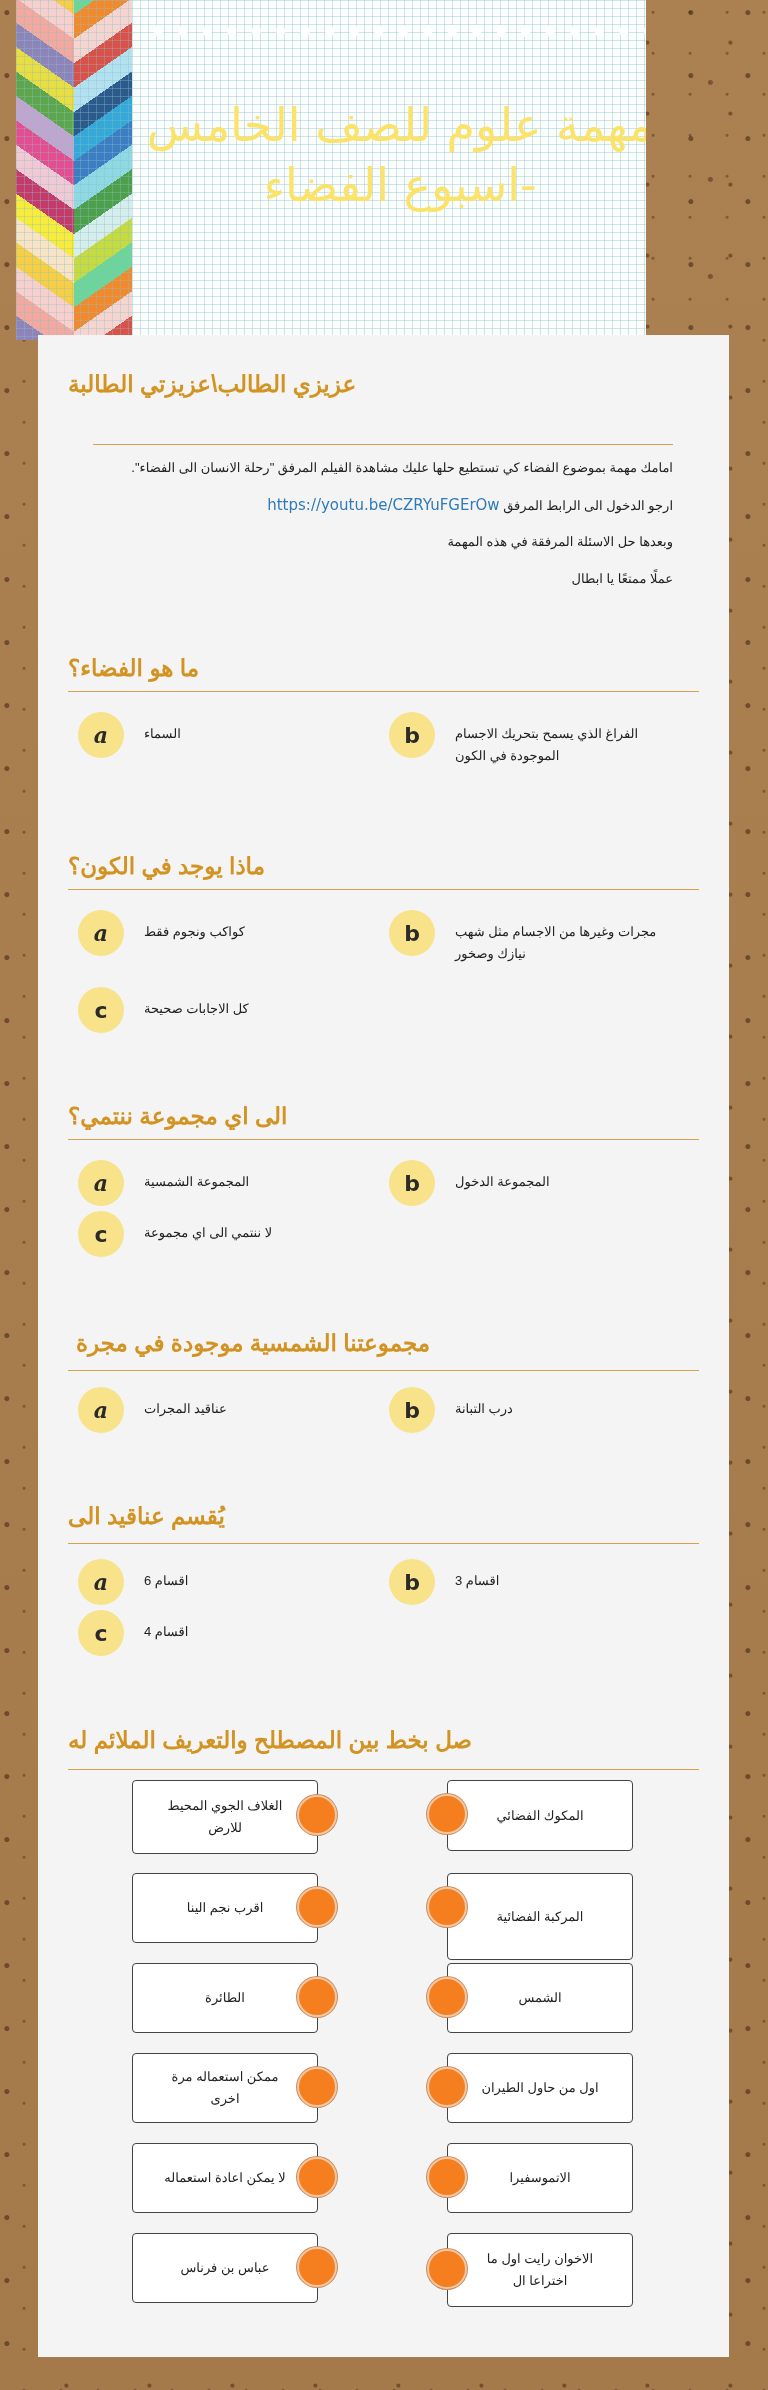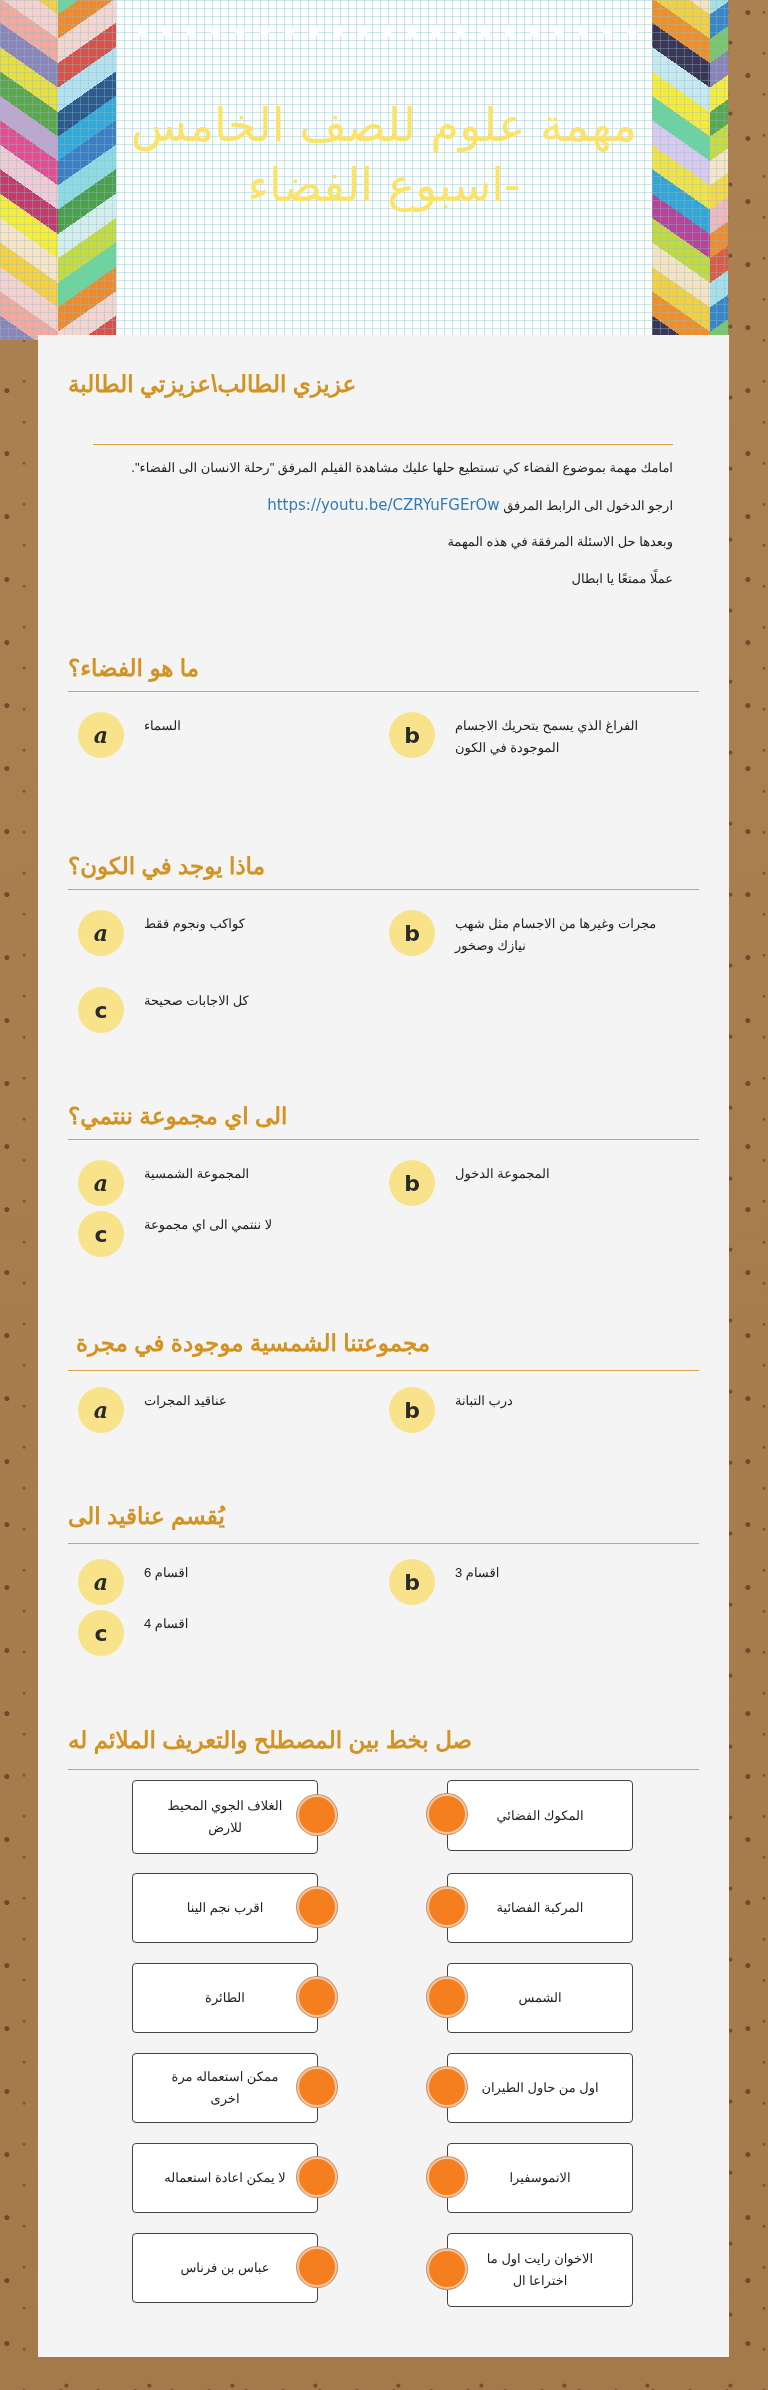--- a/index.html
+++ b/index.html
@@ -9,21 +9,21 @@
     background:#a97d4f;
     background-image:
       radial-gradient(circle at 12% 20%, rgba(60,35,15,.55) 0 2px, transparent 3px),
       radial-gradient(circle at 80% 60%, rgba(60,35,15,.5) 0 1.5px, transparent 2.5px),
       radial-gradient(circle at 40% 85%, rgba(60,35,15,.45) 0 2px, transparent 3px),
       radial-gradient(circle at 65% 30%, rgba(60,35,15,.4) 0 1px, transparent 2px),
       linear-gradient(180deg,#ab8152,#a57a4b);
     background-size: 57px 63px, 83px 71px, 111px 97px, 37px 41px, 100% 100%;
   }
   
-  .banner { position:absolute; left:0; top:0; width:728px; height:340px; overflow:hidden; }
+  .banner { position:absolute; left:16px; top:0; width:630px; height:340px; overflow:hidden; }
   .chev { position:absolute; top:0; height:340px; overflow:hidden; }
   .chev.left { left:0; width:116px; }
   .chev.right { left:652px; width:116px; }
   .chev .half { position:absolute; top:0; width:58px; height:340px; }
   .chev .half.l { left:0;
     background: repeating-linear-gradient(35deg,
       #8d84b9 0 20px, #f3a9a0 20px 40px, #f7d0cd 40px 60px, #f6cf45 60px 80px,
       #f8e4c4 80px 100px, #f7ec39 100px 120px, #c43a6a 120px 140px, #f1c9d4 140px 160px,
       #e44d8f 160px 180px, #c2a5cf 180px 200px, #5ea64d 200px 220px, #e8dd41 220px 240px); }
   .chev .half.r { left:58px;
@@ -74,21 +74,21 @@
   .intro-lines { position:absolute; top:87px; left:25px; width:580px; }
   .intro-line { direction:rtl; text-align:right; font-family:"Liberation Sans", sans-serif;
     font-size:13px; color:#222; height:37px; line-height:20px; margin:0; }
   .intro-line a { color:#2f7ab8; text-decoration:none; font-family:"DejaVu Sans", sans-serif; font-size:15px; }
 
   .opt { position:absolute; display:flex; align-items:flex-start; }
   .opt-badge { width:46px; height:46px; border-radius:50%; background:#f8e28a;
     display:flex; align-items:center; justify-content:center; flex:none;
     font-family:"DejaVu Sans", sans-serif; font-size:22px; font-weight:bold; color:#2a2a2a; }
   .opt-badge.italic { font-style:italic; font-family:"DejaVu Serif", serif; }
-  .opt-text { direction:rtl; text-align:left; unicode-bidi:plaintext; margin-left:20px; margin-top:3px;
+  .opt-text { direction:rtl; text-align:left; unicode-bidi:plaintext; margin-left:20px; margin-top:11px;
     font-family:"Liberation Sans", sans-serif; font-size:13px; color:#222; line-height:22px; max-width:215px; }
 
   
   .mbox { position:absolute; width:186px; background:#fff; border:1.5px solid #444; border-radius:4px;
     display:flex; align-items:center; justify-content:center; text-align:center;
     direction:rtl; font-family:"Liberation Sans", sans-serif; font-size:13px; color:#222; line-height:22px;
     box-sizing:border-box; padding:0 30px; }
   .mdot { position:absolute; width:40px; height:40px; border-radius:50%; background:#f57f1f;
     border:2px solid #f3c6a0; box-shadow:0 0 0 1px #c68b60; box-sizing:border-box; }
 </style>
@@ -218,21 +218,21 @@
   <div class="mdot" style="left:259px; top:1460px;"></div>
   <div class="mbox" style="left:409px; top:1445px; height:71px;">
       <span>المكوك الفضائي</span>
     </div>
   <div class="mdot" style="left:389px; top:1459px;"></div>
 
   <div class="mbox" style="left:94px; top:1538px; height:70px;">
       <span>اقرب نجم الينا</span>
     </div>
   <div class="mdot" style="left:259px; top:1552px;"></div>
-  <div class="mbox" style="left:409px; top:1538px; height:70px;">
+  <div class="mbox" style="left:409px; top:1538px; height:87px;">
       <span>المركبة الفضائية</span>
     </div>
   <div class="mdot" style="left:389px; top:1552px;"></div>
 
   <div class="mbox" style="left:94px; top:1628px; height:70px;">
       <span>الطائرة</span>
     </div>
   <div class="mdot" style="left:259px; top:1642px;"></div>
   <div class="mbox" style="left:409px; top:1628px; height:70px;">
       <span>الشمس</span>

